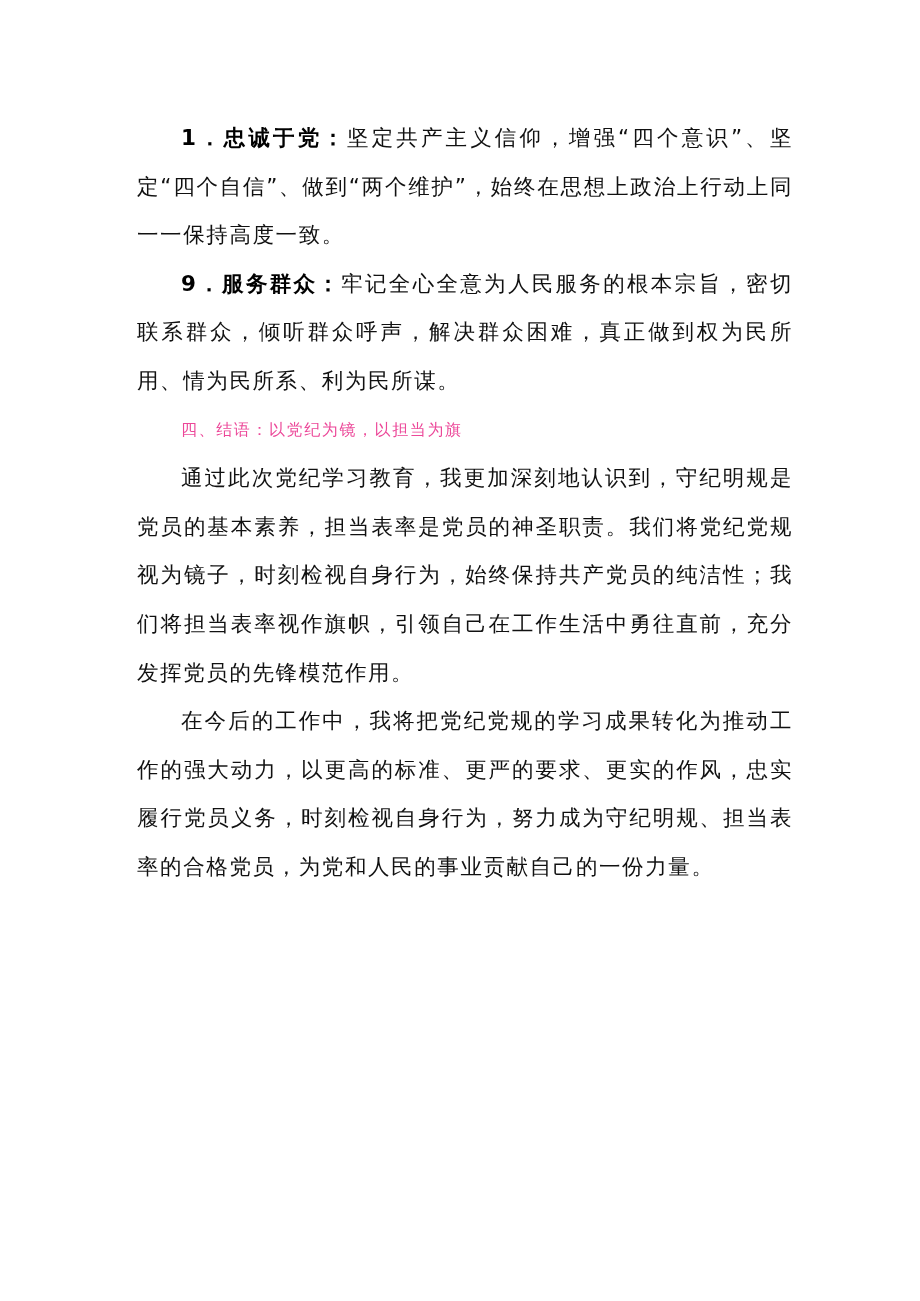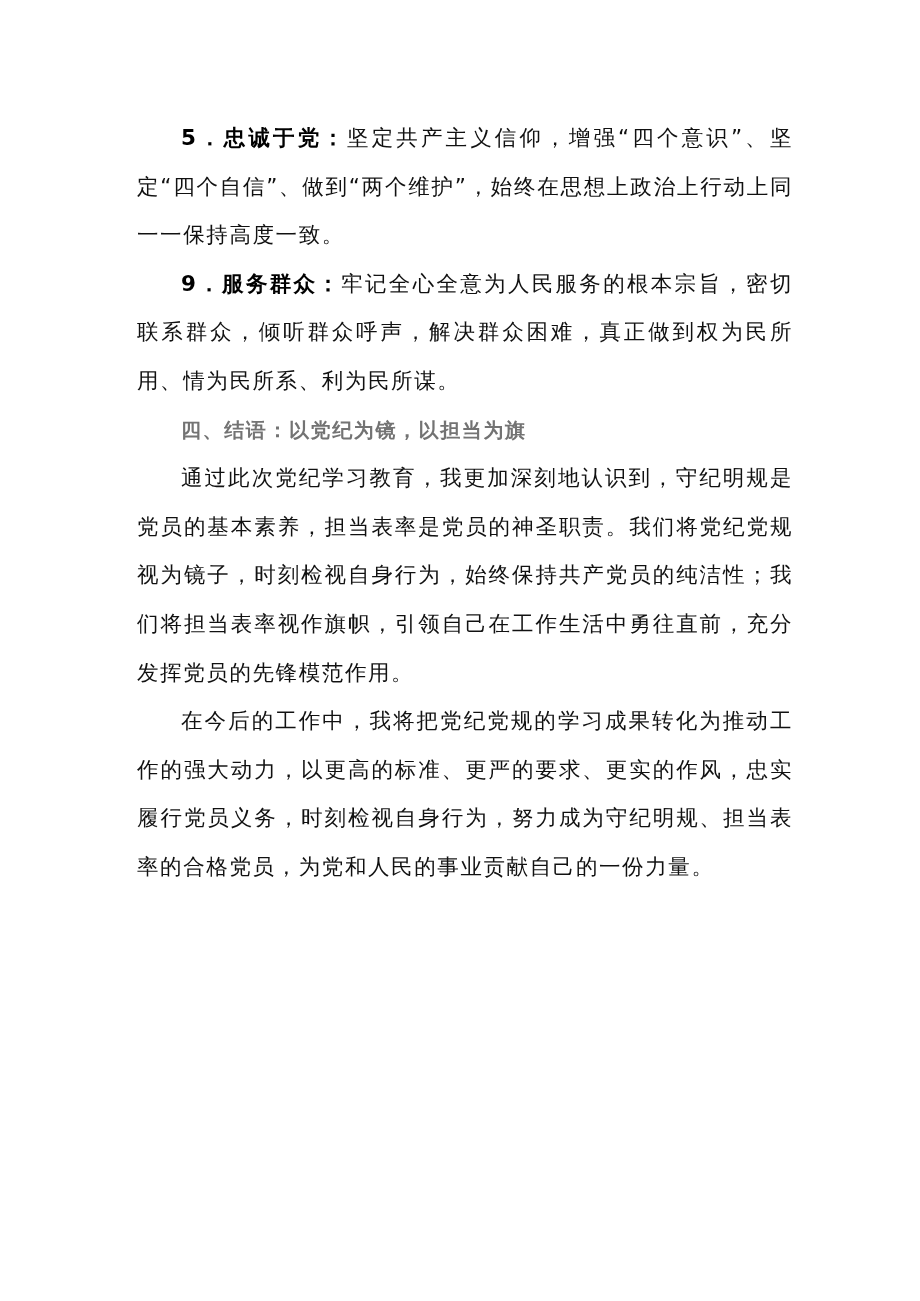--- a/index.html
+++ b/index.html
@@ -30,34 +30,34 @@
       text-justify: inter-character;
       letter-spacing: 1.6px;
       word-break: break-all;
     }
     .lead {
       font-weight: bold;
       color: #000;
     }
     .heading {
       margin: 0;
-      font-size: 20px;
+      font-size: 16px;
       line-height: 48.6px;
       text-indent: 44px;
-      font-weight: bold;
+      font-weight: normal;
       letter-spacing: 1.6px;
-      color: #737373;
+      color: #ec4899;
     }
   </style>
 </head>
 <body>
 
 <div class="page">
 
-  <p class="para"><span class="lead">5．忠诚于党：</span><span>坚定共产主义信仰，增强“四个意识”、坚定“四个自信”、做到“两个维护”，始终在思想上政治上行动上同一一保持高度一致。</span></p>
+  <p class="para"><span class="lead">1．忠诚于党：</span><span>坚定共产主义信仰，增强“四个意识”、坚定“四个自信”、做到“两个维护”，始终在思想上政治上行动上同一一保持高度一致。</span></p>
 
 
   <p class="para"><span class="lead">9．服务群众：</span><span>牢记全心全意为人民服务的根本宗旨，密切联系群众，倾听群众呼声，解决群众困难，真正做到权为民所用、情为民所系、利为民所谋。</span></p>
 
 
   <h2 class="heading">四、结语：以党纪为镜，以担当为旗</h2>
 
   <p class="para">通过此次党纪学习教育，我更加深刻地认识到，守纪明规是党员的基本素养，担当表率是党员的神圣职责。我们将党纪党规视为镜子，时刻检视自身行为，始终保持共产党员的纯洁性；我们将担当表率视作旗帜，引领自己在工作生活中勇往直前，充分发挥党员的先锋模范作用。</p>
 
   <p class="para">在今后的工作中，我将把党纪党规的学习成果转化为推动工作的强大动力，以更高的标准、更严的要求、更实的作风，忠实履行党员义务，时刻检视自身行为，努力成为守纪明规、担当表率的合格党员，为党和人民的事业贡献自己的一份力量。</p>

